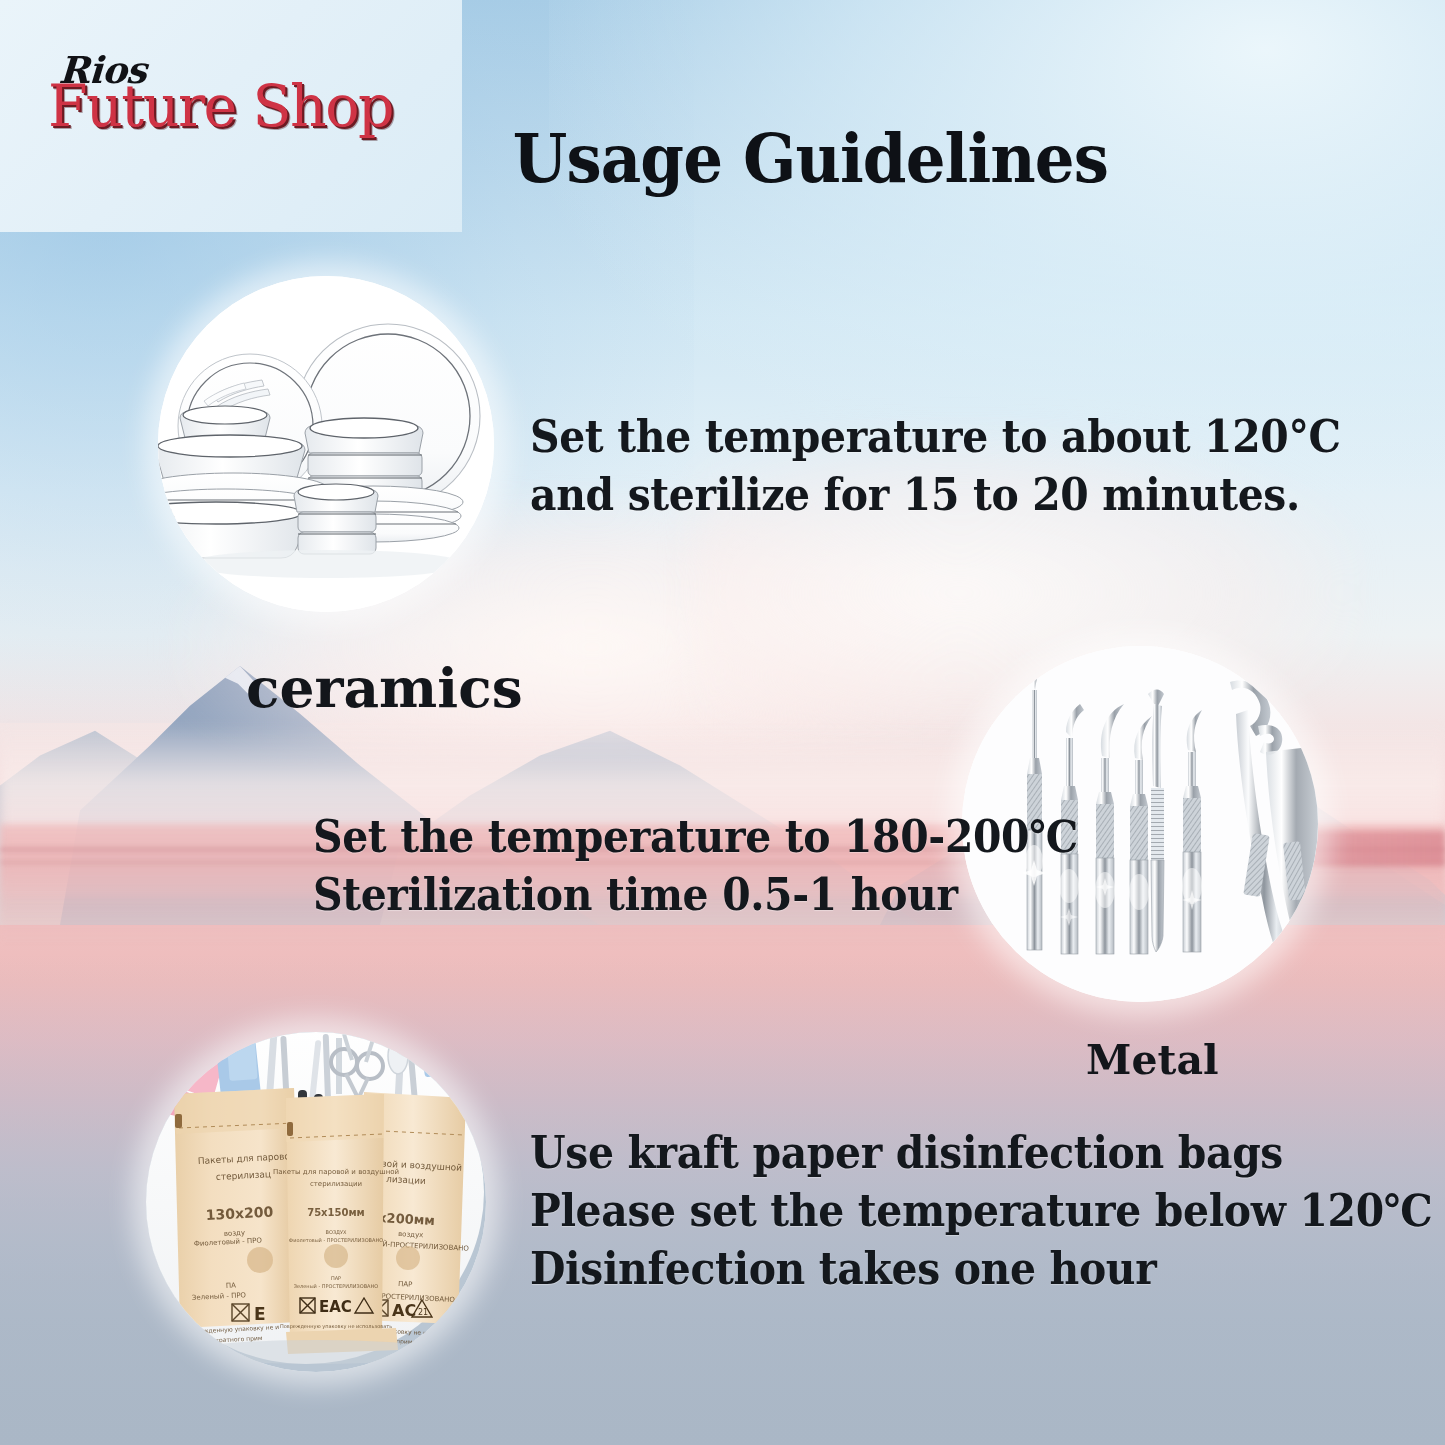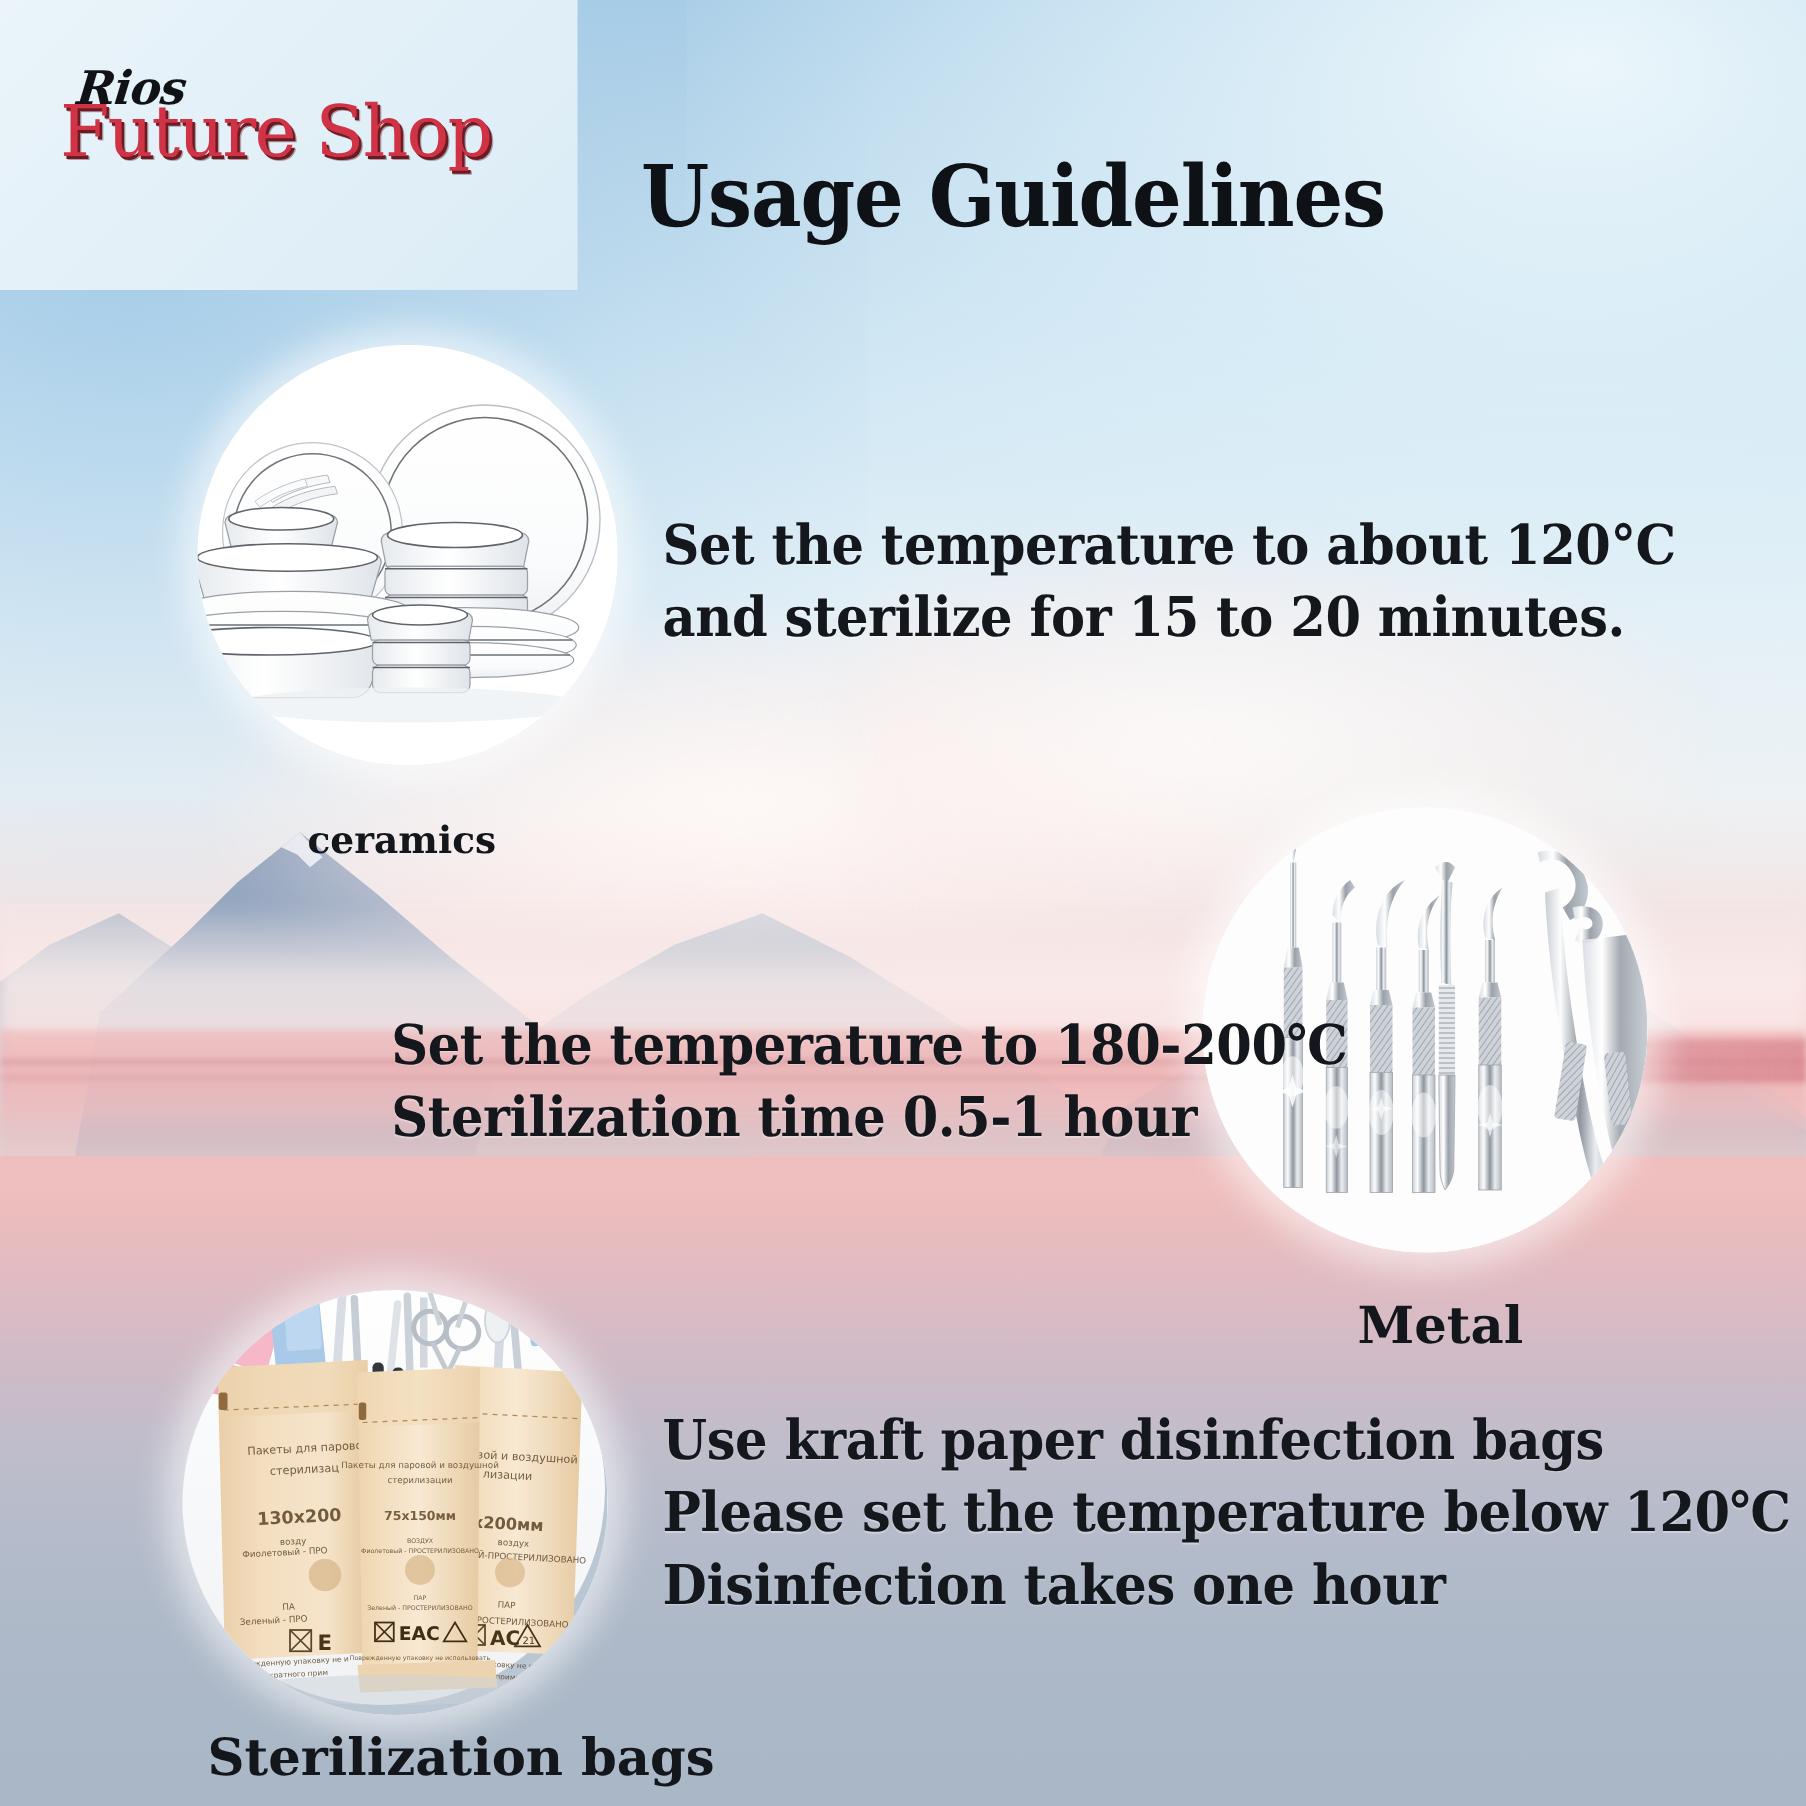--- a/index.html
+++ b/index.html
@@ -124,21 +124,21 @@
   .photo-bags     { left:146px; top:1032px; width:340px; height:340px; }
   .photo svg { display:block; width:100%; height:100%; }
 
   
   .caption {
     position:absolute;
     font-family:"DejaVu Serif", serif;
     font-weight:700; color:#13161b;
     white-space:nowrap;
   }
-  .cap-ceramics { left:246px; top:655px; font-size:30px; }
+  .cap-ceramics { left:246px; top:655px; font-size:55px; }
   .cap-metal    { left:1086px; top:1022px; font-size:41px;margin-top:14px; }
   .cap-bags     { left:166px; top:1382px; font-size:41px; }
 
   
   .textblock {
     position:absolute;
     font-family:"DejaVu Serif", serif;
     font-weight:700; color:#14181d;
     line-height:1.32; letter-spacing:-.4px;
     transform:scaleX(.93); transform-origin:left top;
@@ -474,21 +474,20 @@
       <path d="M218,266 l9,15 l-18,0 z" fill="none" stroke="#3f2d16" stroke-width="1.4"></path>
 
       <path d="M140,300 L250,296 L252,318 L142,322 Z" fill="#ecd4b0"></path>
 
       <ellipse cx="170" cy="320" rx="130" ry="12" fill="#c9d2da" opacity=".5"></ellipse>
     </svg>
   </div>
 
   <div class="caption cap-ceramics">ceramics</div>
   <div class="caption cap-metal">Metal</div>
-  <div class="caption cap-bags">Sterilization bags</div>
 
   <div class="textblock tb-1">
     <span class="tb-line">Set the temperature to about 120°C</span>
     <span class="tb-line">and sterilize for 15 to 20 minutes.</span>
   </div>
 
   <div class="textblock tb-2">
     <span class="tb-line">Set the temperature to 180-200℃</span>
     <span class="tb-line">Sterilization time 0.5-1 hour</span>
   </div>

